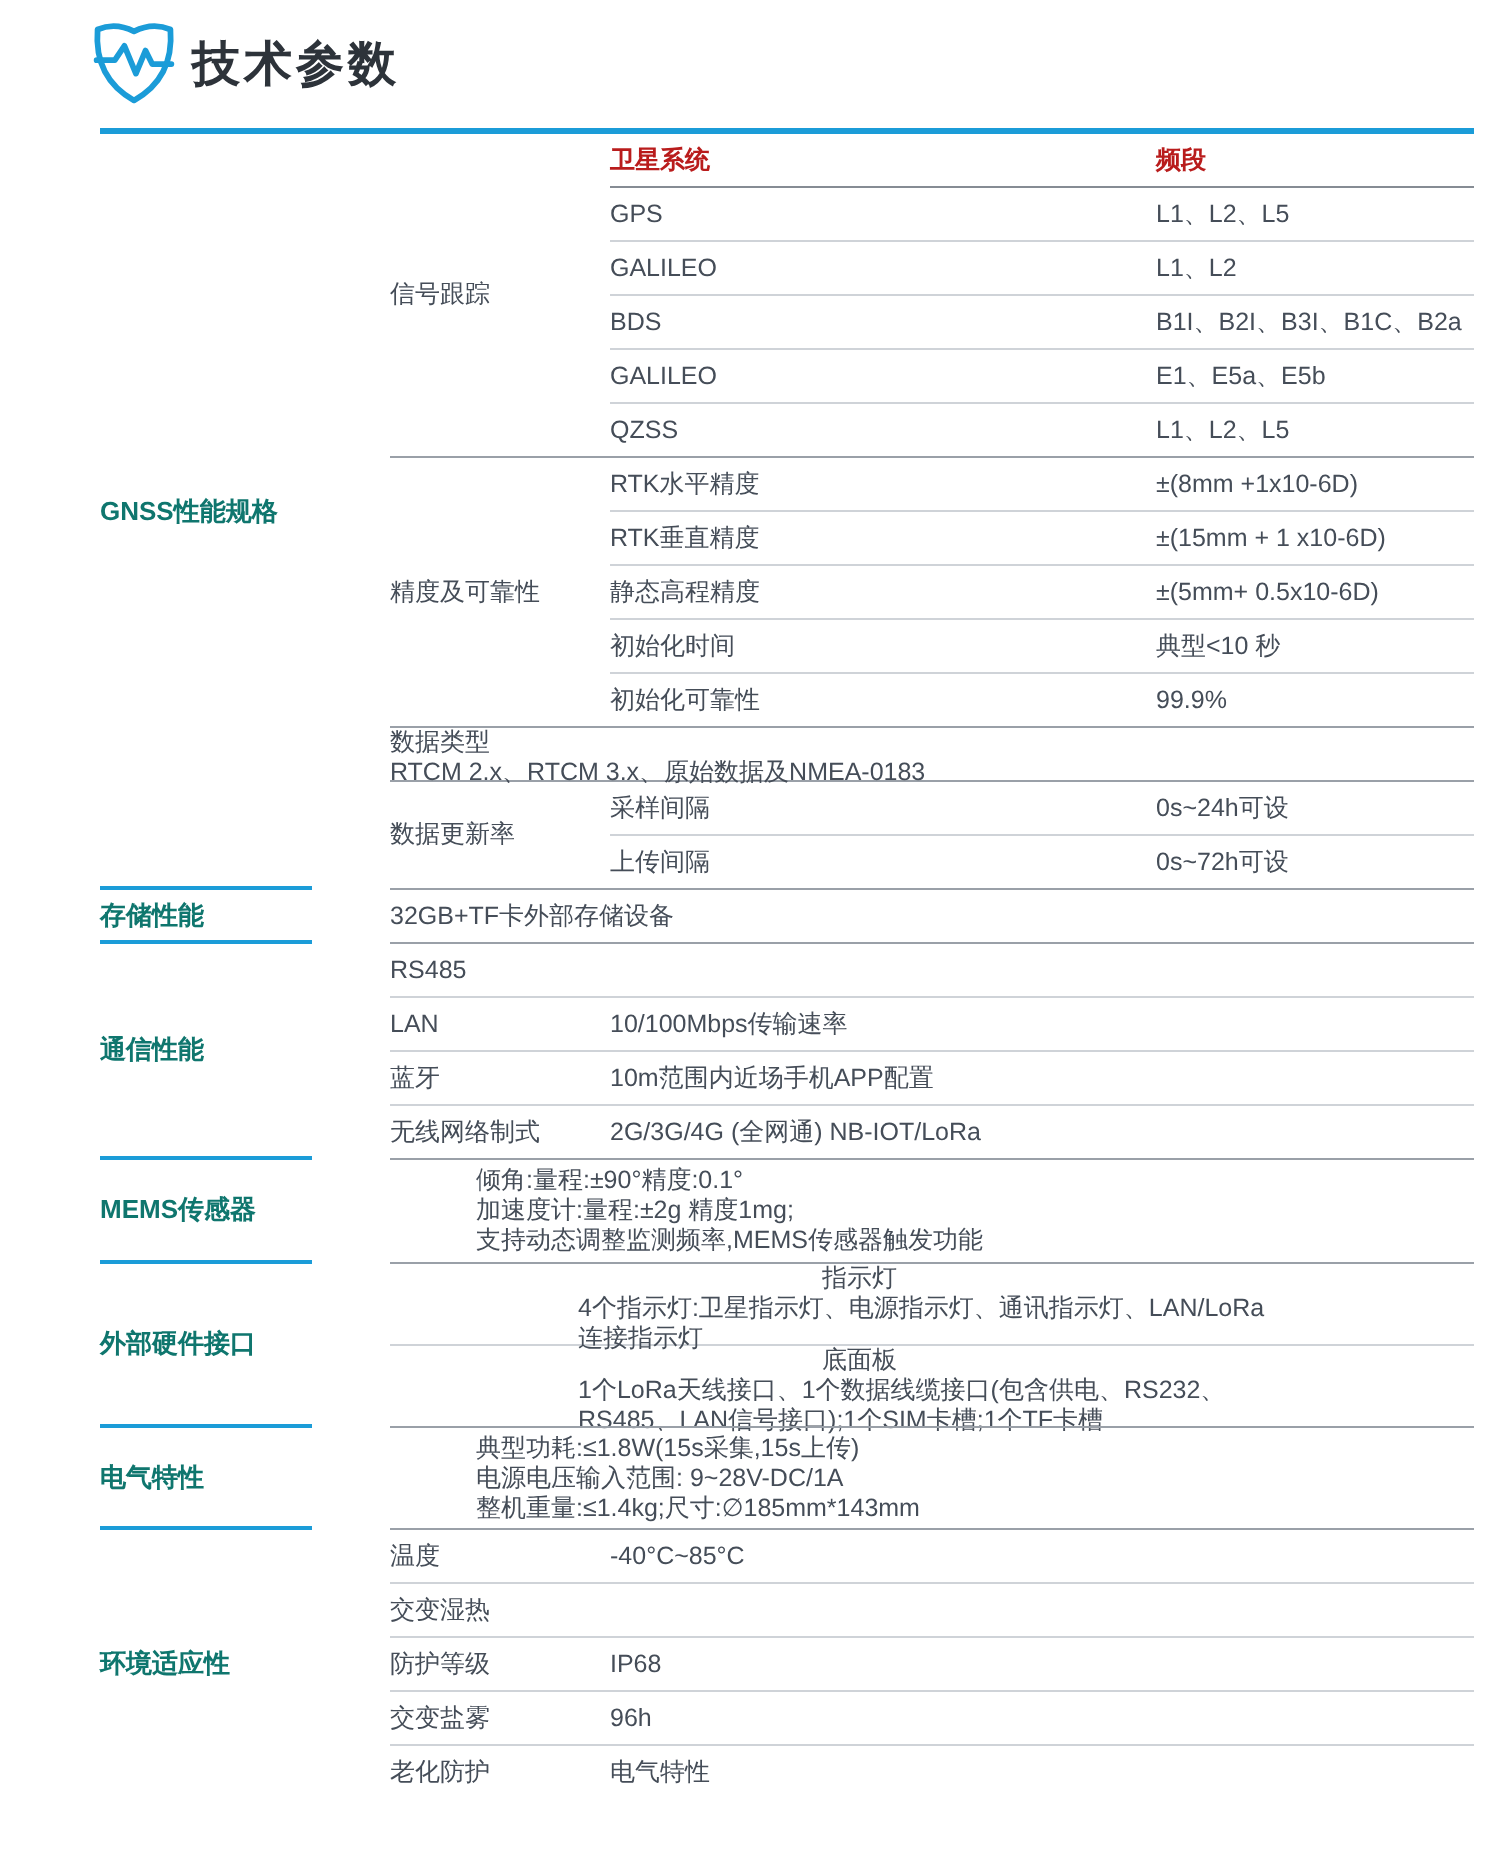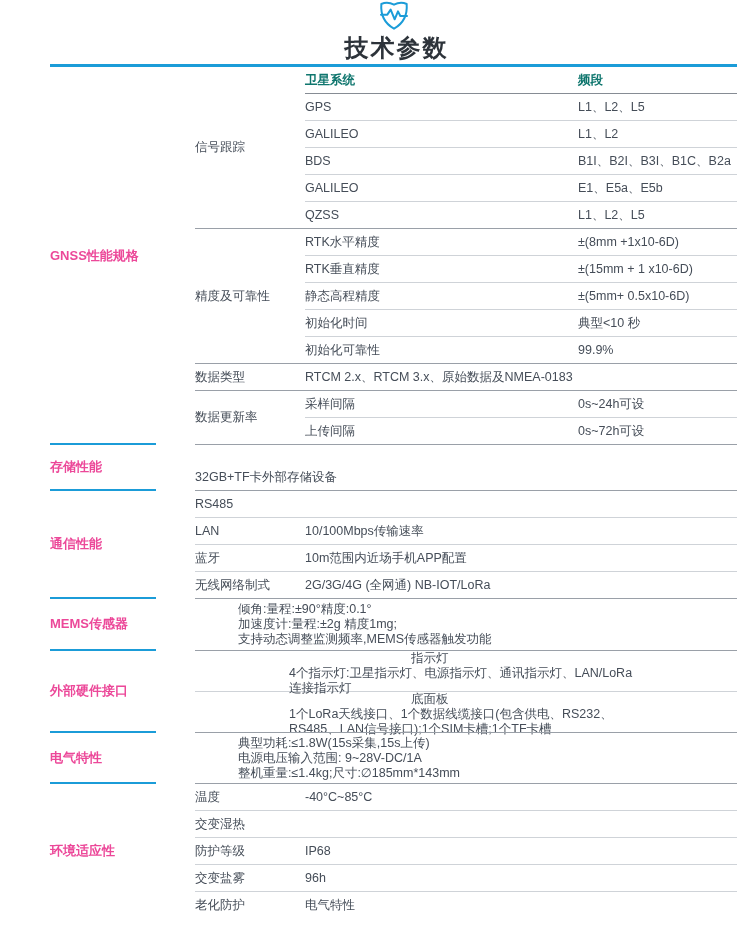--- a/index.html
+++ b/index.html
@@ -4,50 +4,50 @@
 <style>
   html,body{margin:0;padding:0;}
   body{
     width:743px;height:926px;background:#ffffff;
     font-family:"Liberation Sans", sans-serif;
     color:#454d58;-webkit-font-smoothing:antialiased;
   }
   .page{position:relative;width:743px;height:926px;overflow:hidden;}
 
   
-  .hdr{display:flex;align-items:center;height:64px;padding-left:44px;flex-direction:column;}
+  .hdr{display:flex;align-items:center;height:64px;padding-left:44px;}
   .hdr svg{display:block;}
   .hdr h1{margin:0 0 0 6px;font-size:24px;font-weight:700;color:#2d333a;letter-spacing:2px;}
   .topline{margin-left:50px;width:687px;height:3px;background:#1b9cd8;}
 
   
   .spec{margin-left:50px;width:687px;font-size:12.5px;line-height:1.2;}
   .sec{display:flex;position:relative;}
   .sec::before{content:"";position:absolute;left:0;top:-1px;width:106px;height:2px;background:#1b9cd8;}
   .sec.first::before{display:none;}
   .sec-left{width:145px;flex-shrink:0;display:flex;align-items:center;
-            font-weight:700;font-size:13px;color:#ec4899;}
+            font-weight:700;font-size:13px;color:#0f766e;}
   .sec-right{flex:1;min-width:0;border-top:1px solid #9aa0a8;}
   .sec.first .sec-right{border-top:none;}
 
   
   .sub{display:flex;}
   .sub + .sub{border-top:1px solid #9aa0a8;}
   .sub-attr{width:110px;flex-shrink:0;display:flex;align-items:center;}
   .sub-body{flex:1;min-width:0;}
-  .sub.simple{height:26px;}
+  .sub.simple{height:26px;flex-direction:column;}
   .sub.simple .val{flex:1;display:flex;align-items:center;white-space:nowrap;}
   .irow{display:flex;align-items:center;height:26px;border-bottom:1px solid #cfd3d8;}
   .irow:last-child{border-bottom:none;}
   .irow .c1{width:273px;flex-shrink:0;}
   .irow .c2{flex:1;white-space:nowrap;}
-  .irow.head{font-weight:700;color:#0f766e;border-bottom-color:#868c94;}
-
-  
-  .cell-single{display:flex;align-items:center;height:26px;margin-top:19px;}
+  .irow.head{font-weight:700;color:#b91c1c;border-bottom-color:#868c94;}
+
+  
+  .cell-single{display:flex;align-items:center;height:26px;}
   .prow{display:flex;align-items:center;height:26px;border-bottom:1px solid #cfd3d8;}
   .prow:last-child{border-bottom:none;}
   .prow .name{width:110px;flex-shrink:0;}
   .prow .val{flex:1;}
   .prow.tall{height:40px;flex-direction:column;}
   .prow.tall .val{flex:none;width:354px;line-height:15.5px;}
 
   
   .text-block{padding:3px 0 2px;margin-left:43px;}
   .text-block .line{line-height:15.2px;}

